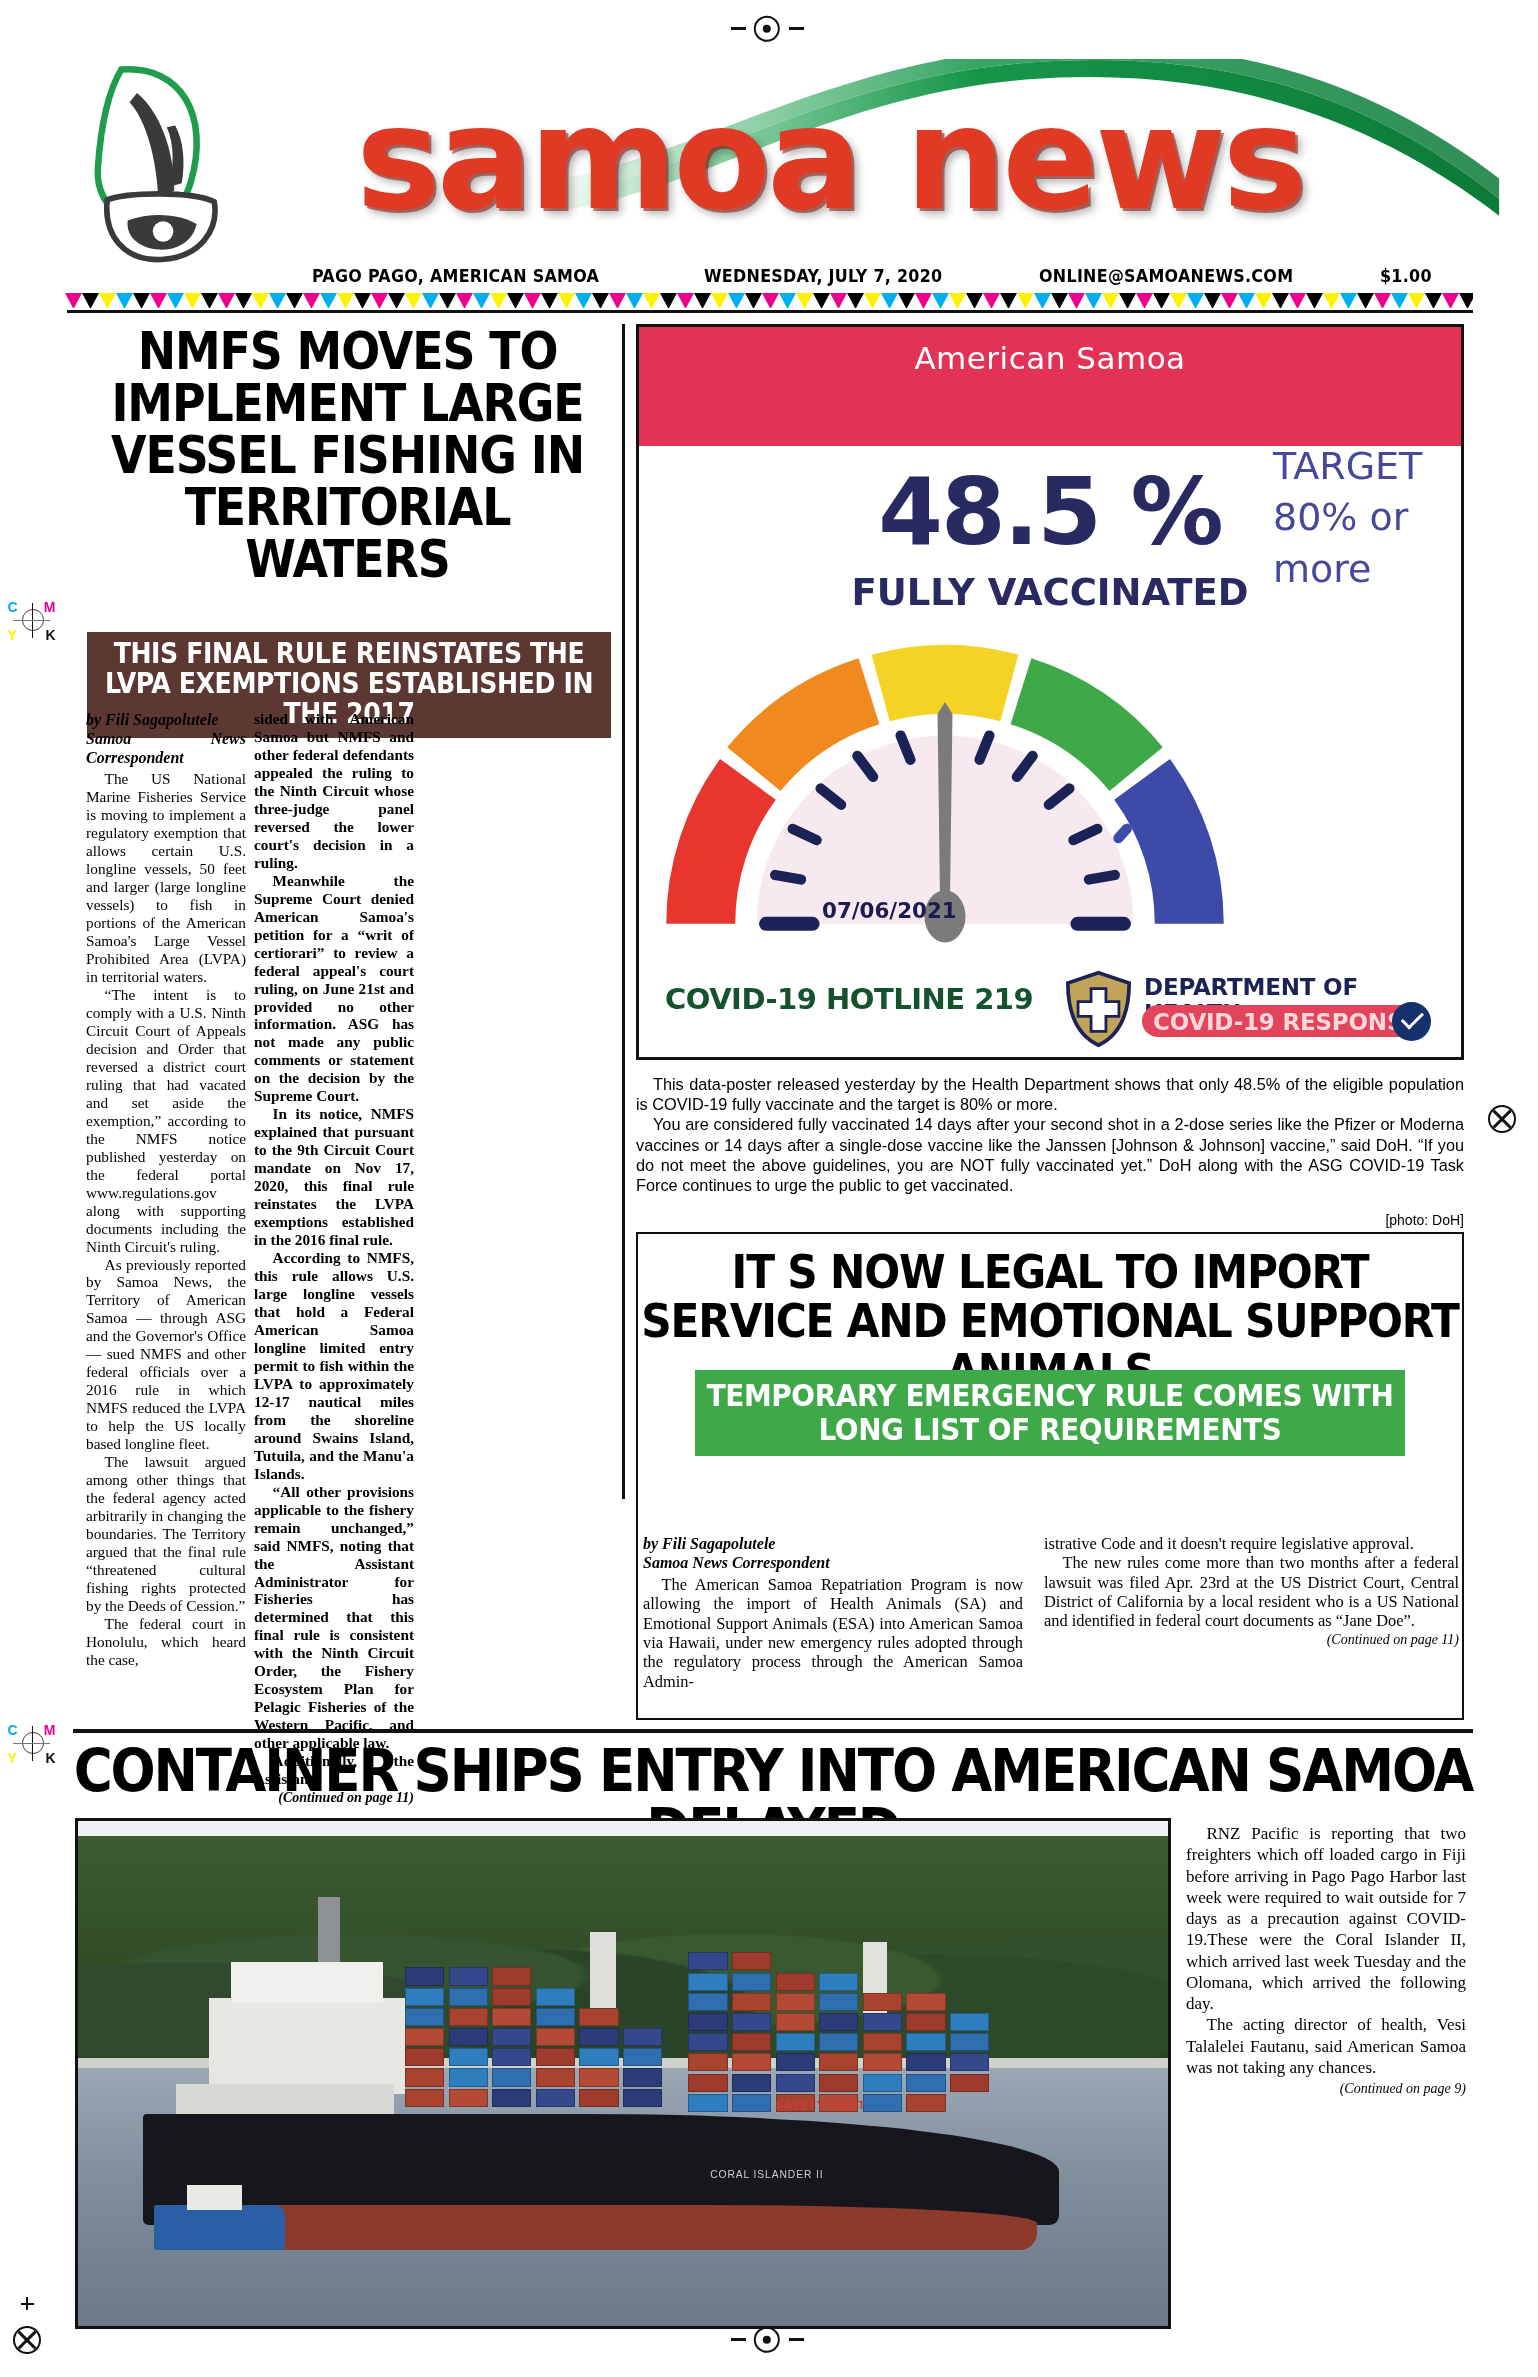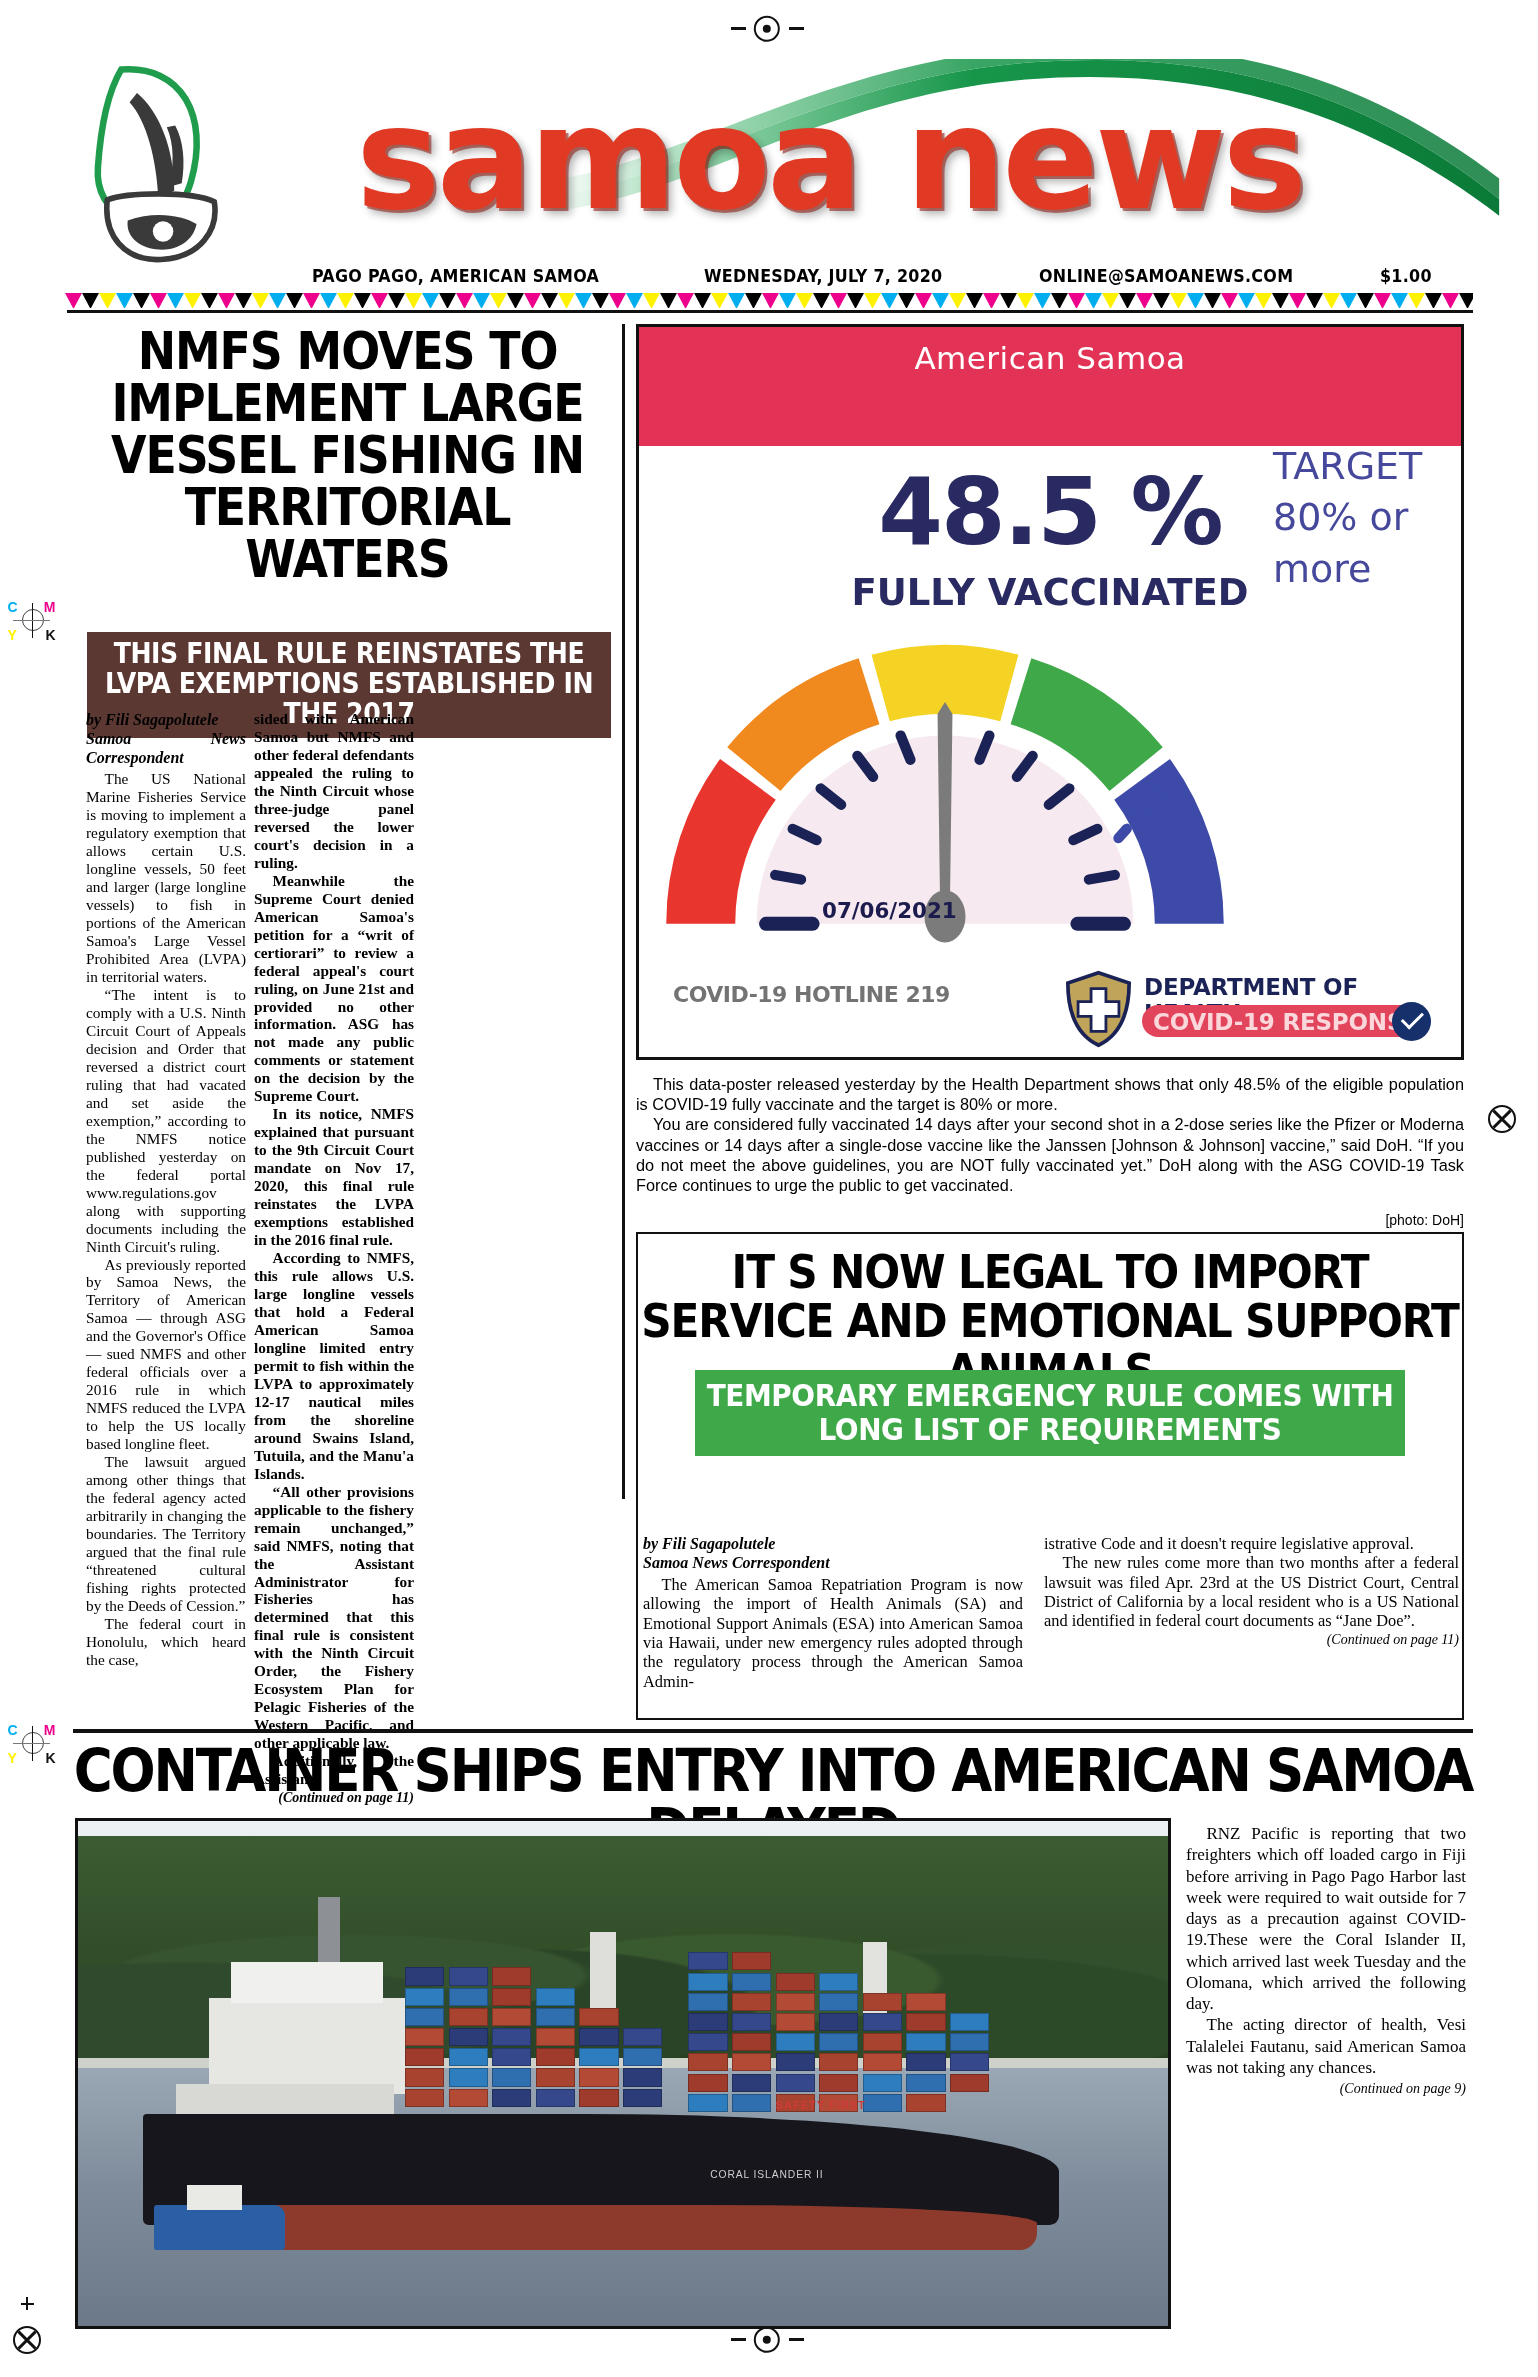--- a/index.html
+++ b/index.html
@@ -113,21 +113,21 @@
 
   .gauge-wrap { position:absolute; left:17px; top:289px; width:578px; height:336px; }
   .gauge-date { position:absolute; left:183px; top:571px; font-family:"DejaVu Sans",sans-serif;
                 font-weight:700; font-size:21.4px; color:#1B1B4D; }
 
   .target-txt { position:absolute; left:1111px; top:441px; width:186px;
                 font-family:"DejaVu Sans",sans-serif; font-size:38px; line-height:1.35;
                 color:#45489B; }
 
   .hotline { position:absolute; left:26px; top:655px; font-family:"DejaVu Sans",sans-serif;
-             font-weight:700; font-size:22px; color:#737373; letter-spacing:-0.5px;margin-left:8px; }
+             font-weight:700; font-size:29px; color:#14532d; letter-spacing:-0.5px; }
   .doh { position:absolute; left:425px; top:643px; width:392px; height:80px; }
   .doh-txt1 { position:absolute; left:80px; top:3.7px; font-family:"DejaVu Sans",sans-serif;
               font-weight:700; font-size:23px; color:#1B2356; letter-spacing:-0.2px; }
   .doh-bar { position:absolute; left:78px; top:35px; width:280px; height:32px;
              background:#E2445C; border-radius:16px; }
   .doh-txt2 { position:absolute; left:89px; top:39px; font-family:"DejaVu Sans",sans-serif;
               font-weight:700; font-size:23px; color:#FBD6DB; letter-spacing:-0.2px; }
   .doh-check { position:absolute; left:328px; top:32px; width:39px; height:39px;
                background:#16306B; border-radius:50%; }
   .doh-check::after{ content:""; position:absolute; left:10.3px; top:10.3px; width:17.7px; height:9.3px;

